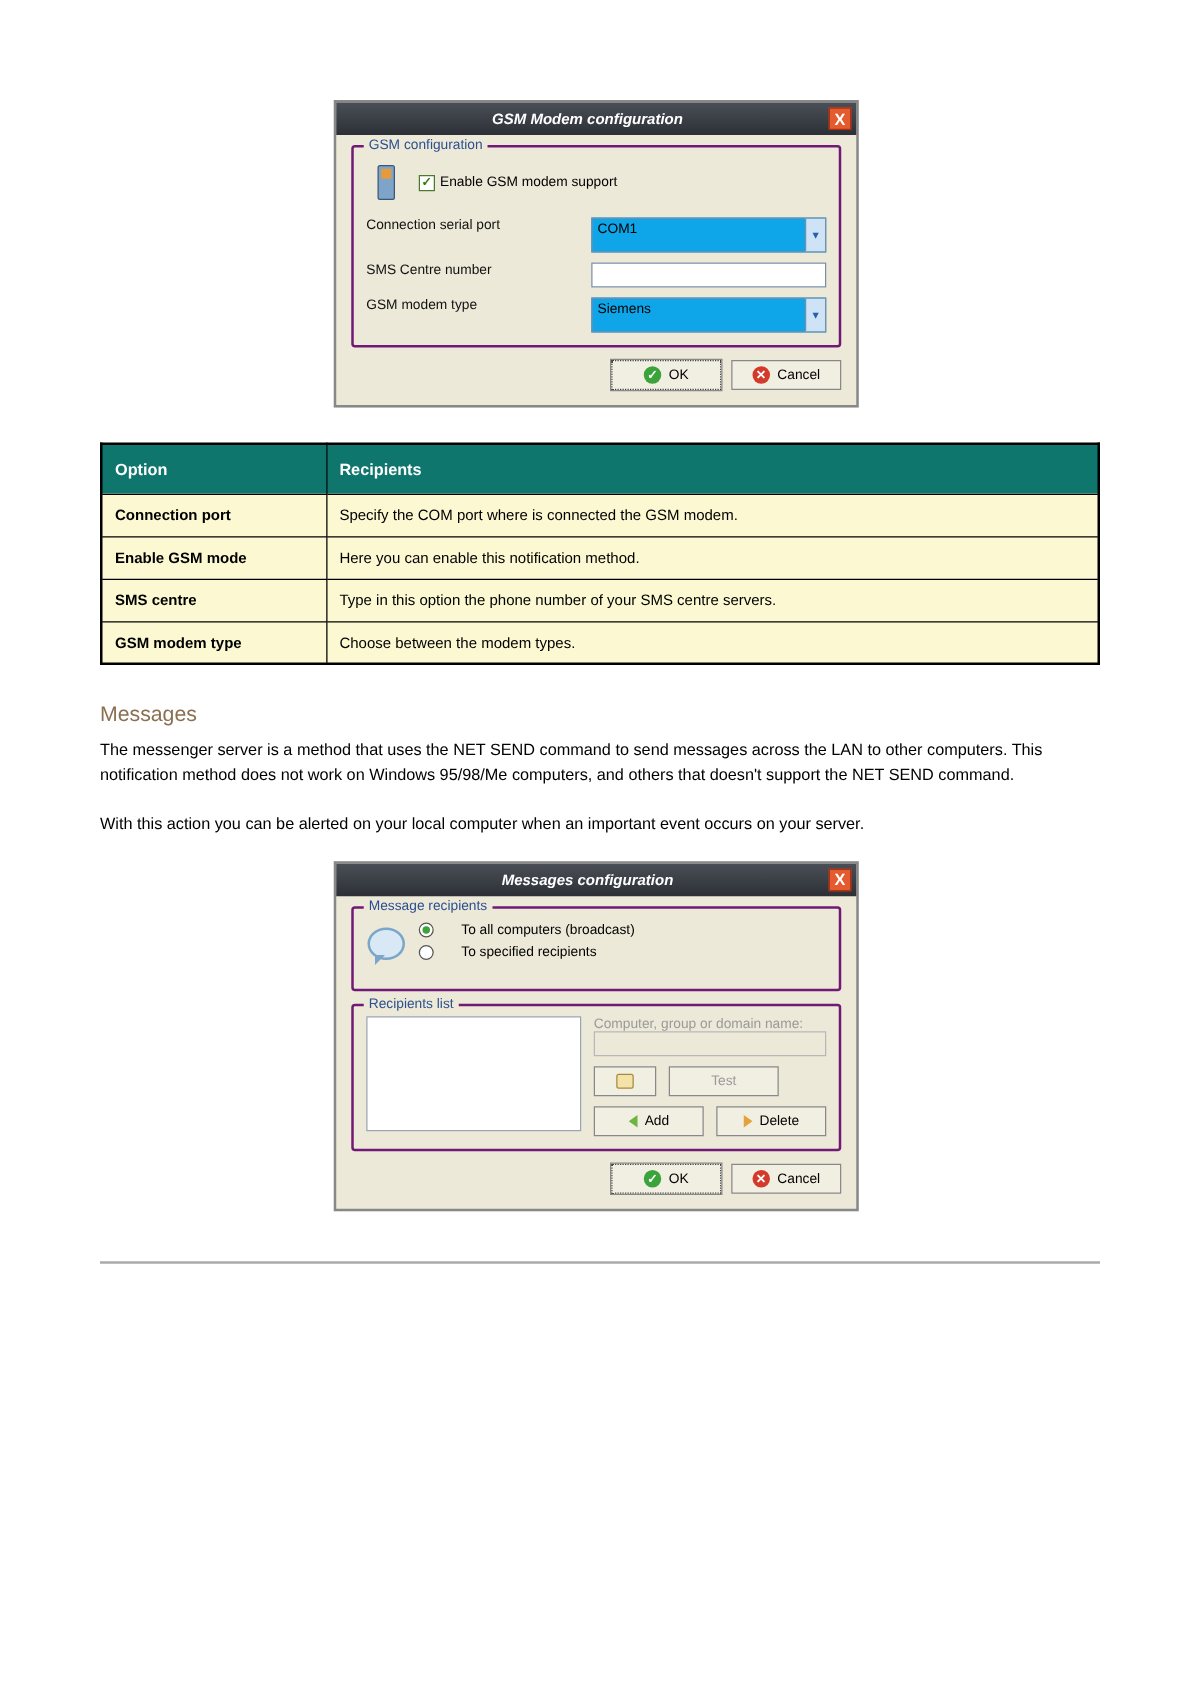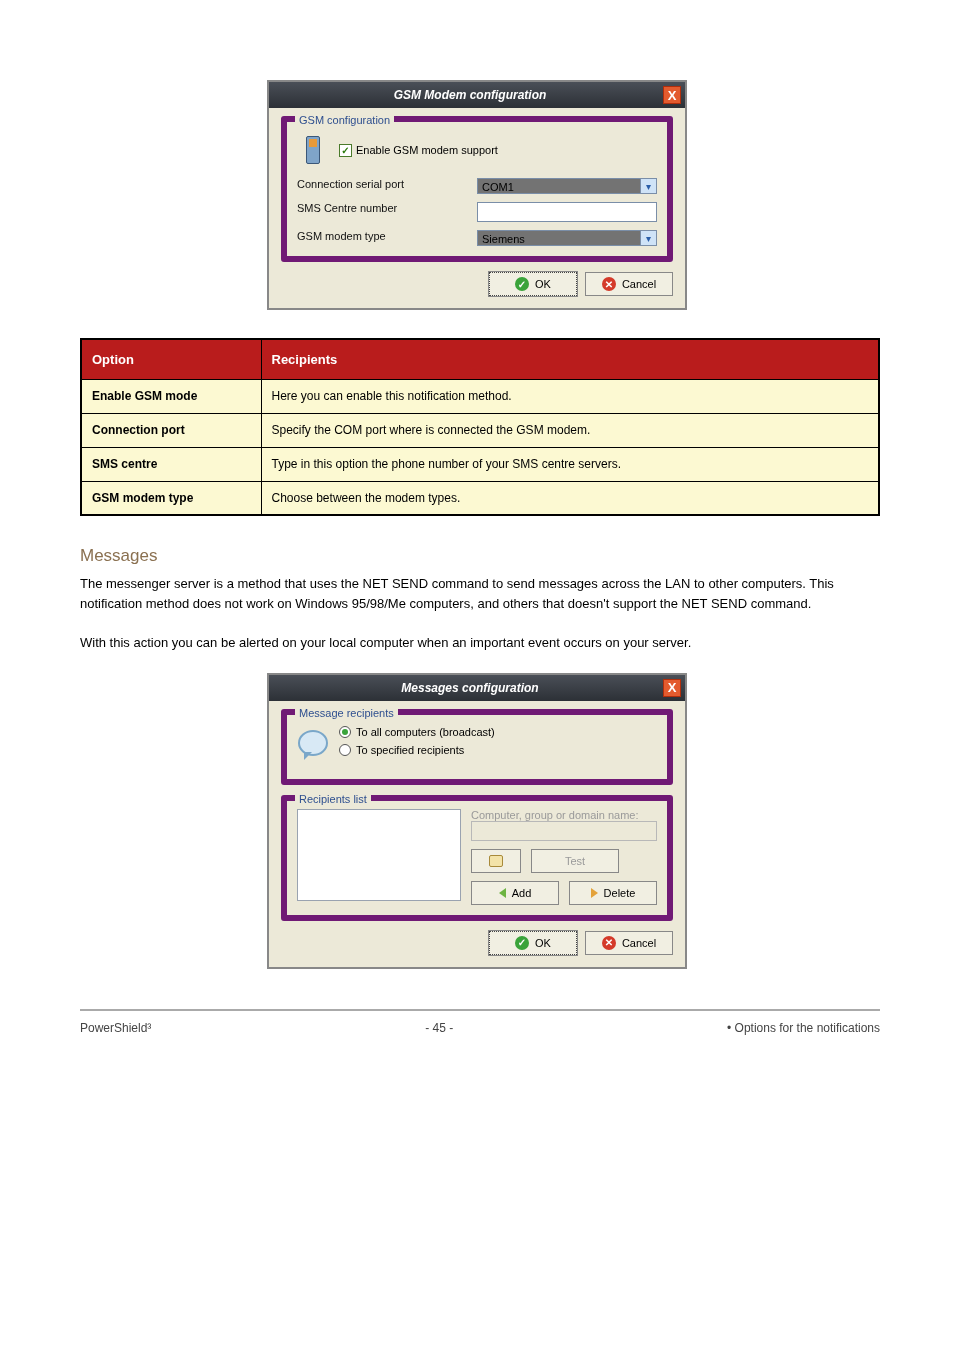--- a/index.html
+++ b/index.html
@@ -33,21 +33,21 @@
     background: #e35b2e;
     border: 1px solid #b02e0c;
     color: #fff;
     font-weight: bold;
     font-size: 13px;
     display: flex; align-items: center; justify-content: center;
     line-height: 1;
   }
   .dlg-body { padding: 8px 12px 12px; }
   .fieldset {
-    border: 6px solid #701a75;
+    border: 2px solid #701a75;
     border-radius: 3px;
     padding: 8px 10px 10px;
     margin-bottom: 10px;
     position: relative;
   }
   .legend {
     position: absolute;
     top: -8px;
     left: 8px;
     background: #ece9d8;
@@ -77,21 +77,21 @@
     display:flex; align-items:center; justify-content:center; color:#2b7a0b; font-size:10px; font-weight:bold;
   }
   .form-row {
     display:flex; align-items:flex-start; margin-top:8px;
   }
   .form-label { width:180px; color:#111; }
   .txt-input {
     flex:1; border:1px solid #7a8ea8; background:#fff; height:20px; padding:2px 4px; font-size:11px;
   }
   .combo {
-    flex:1; display:flex; border:1px solid #7a8ea8; background:#737373; height:16px;gap:44px;
+    flex:1; display:flex; border:1px solid #7a8ea8; background:#0ea5e9; height:28px;gap:44px;
   }
   .combo-text { flex:1; padding:2px 4px; }
   .combo-btn { width:16px; background:#cfe3f7; border-left:1px solid #7a8ea8; display:flex; align-items:center; justify-content:center; color:#2a5ea8; font-size:10px; }
   .btn-row { display:flex; justify-content:flex-end; gap:8px; margin-top:4px; }
   .btn {
     min-width:88px; height:24px; border:1px solid #888; background:#f1efe2;
     display:flex; align-items:center; justify-content:center; gap:6px; font-size:11px;
   }
   .btn.default { border:1px dotted #444; outline:1px solid #888; }
   .ico-ok { width:14px;height:14px;border-radius:50%;background:#3aa33a;display:flex;align-items:center;justify-content:center;color:#fff;font-size:10px;font-weight:bold;}
@@ -101,36 +101,36 @@
   .ico-pc { width:14px;height:12px;border:1px solid #a88a3a;background:#f3e3a8;border-radius:2px;}
   .bubble-icon { width:30px;height:26px;border:2px solid #7aa7c9;border-radius:50%;background:#d8e9f5;position:relative;}
   .bubble-icon::after{content:'';position:absolute;bottom:-6px;left:4px;width:0;height:0;border-top:8px solid #7aa7c9;border-right:8px solid transparent;}
   
   .opt-table {
     width: 800px; margin: 10px auto 30px; border-collapse: collapse; border: 2px solid #000;
   }
   .opt-table th, .opt-table td {
     border: 1px solid #000; padding: 8px 10px; vertical-align: middle; font-family: Verdana, Arial, sans-serif;
   }
-  .opt-table th { background:#b91c1c; color:#fff; font-size:13px; text-align:left; height:40px;}
+  .opt-table th { background:#0f766e; color:#fff; font-size:13px; text-align:left; height:40px;}
   .opt-table td { background:#fcf9d2; font-size:12px; height:34px;}
   .opt-table td.key { width:180px; font-weight:bold;}
   .body-text {
     width:800px; margin:0 auto 20px; font-family:Verdana, Arial, sans-serif; font-size:13px; line-height:1.5;
   }
   .section-h {
     width:800px; margin:24px auto 8px; font-family:Verdana, Arial, sans-serif; font-size:17px; color:#8a7050; font-weight:normal;
   }
   .listbox {
     border:1px solid #9aa3b0; background:#fff; height:92px;
   }
   .disabled-label { color:#9a9a9a; }
   .disabled-input { background:#ece9d8; border:1px solid #b8b8b8; height:20px; }
   
-  .radio { display:flex; align-items:center; gap:5px; margin:3px 0 6px; font-size:11px;}
+  .radio { display:flex; align-items:center; gap:22px; margin:3px 0 6px; font-size:11px;}
   .radio-dot { width:12px;height:12px;border:1px solid #555;border-radius:50%;display:flex;align-items:center;justify-content:center;background:#fff;}
   .radio-dot.sel::after{content:'';width:6px;height:6px;border-radius:50%;background:#3aa33a;}
   .radio-dot.unsel::after{content:'';}
   .recipients-grid { display:flex; gap:10px; }
   .recipients-right { flex:1; }
   .two-btn { display:flex; gap:10px; margin-top:8px; }
   .footer-line { border-top: 2px solid #aaa; width: 800px; margin: 40px auto 10px; }
   .footer-row {
     width: 800px; margin: 0 auto; display:flex; justify-content: space-between; font-family: Verdana, Arial, sans-serif;
     font-size: 12px; color: #444;
@@ -193,26 +193,26 @@
 
   <table class="opt-table">
     <thead>
       <tr>
         <th>Option</th>
         <th>Recipients</th>
       </tr>
     </thead>
     <tbody id="opt-tbody">
         <tr>
+          <td class="key">Connection port</td>
+          <td>Specify the COM port where is connected the GSM modem.</td>
+        </tr>
+        <tr>
           <td class="key">Enable GSM mode</td>
           <td>Here you can enable this notification method.</td>
-        </tr>
-        <tr>
-          <td class="key">Connection port</td>
-          <td>Specify the COM port where is connected the GSM modem.</td>
         </tr>
         <tr>
           <td class="key">SMS centre</td>
           <td>Type in this option the phone number of your SMS centre servers.</td>
         </tr>
         <tr>
           <td class="key">GSM modem type</td>
           <td>Choose between the modem types.</td>
         </tr>
       </tbody>
@@ -283,19 +283,14 @@
         </div>
         <div class="btn">
           <span class="ico-cancel">✕</span>
           <span>Cancel</span>
         </div>
       </div>
     </div>
   </div>
 
   <div class="footer-line"></div>
-  <div class="footer-row">
-    <span>PowerShield³</span>
-    <span class="pn">- 45 -</span>
-    <span>•  Options for the notifications</span>
-  </div>
 
 </div>
 
 </body></html>

